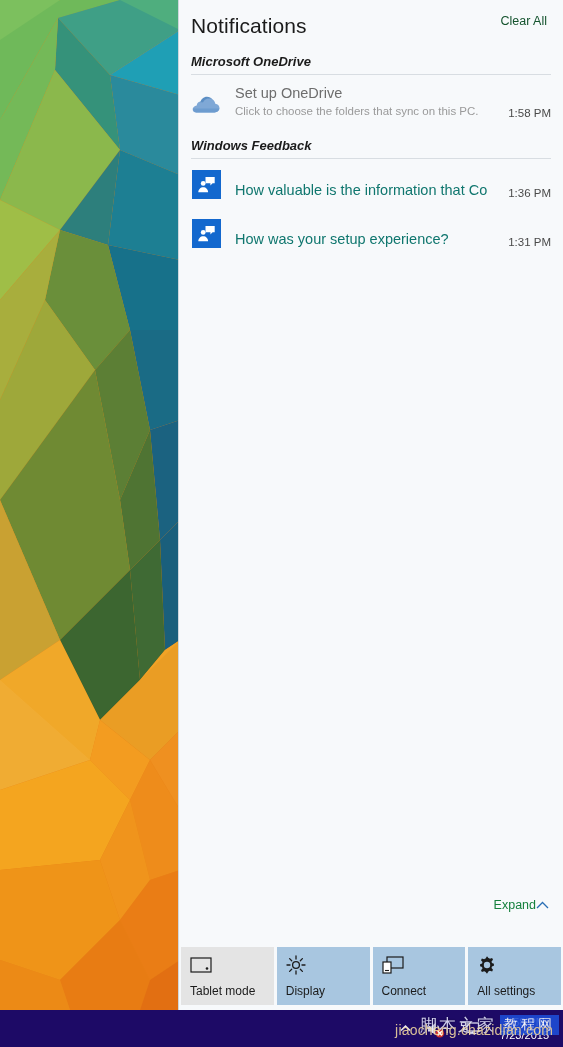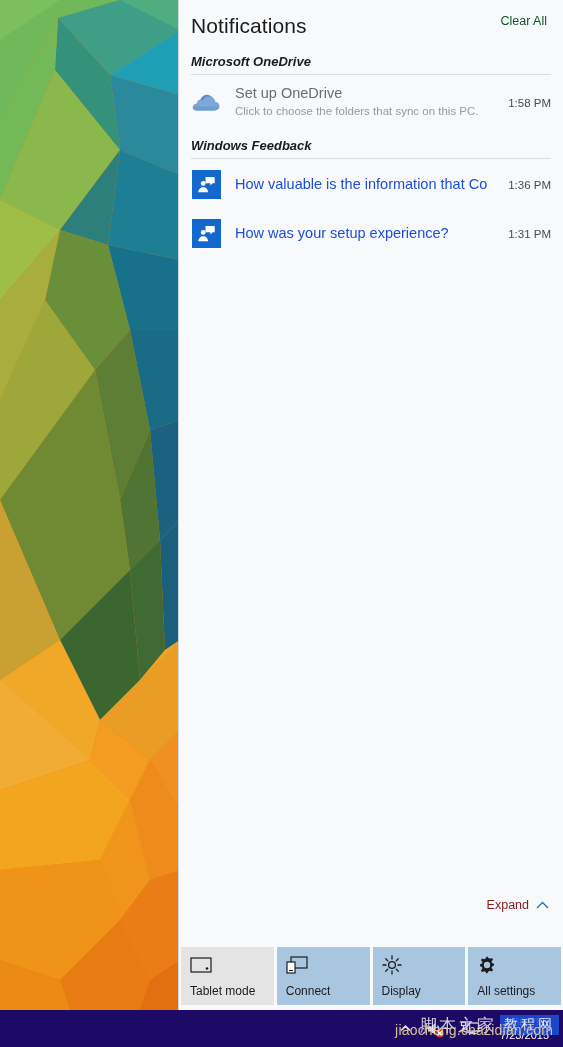--- a/index.html
+++ b/index.html
@@ -33,53 +33,53 @@
 
   .group{margin-top:6px;}
   .group-header{
     font-size:13px;font-weight:bold;color:#1b1b1b;
     padding:4px 12px 5px 12px;
     font-style:italic;
   }
   .group-rule{height:1px;background:#d8dde2;margin:0 12px 0 12px;}
 
   .notif{
-    display:flex;align-items:center;
+    display:flex;align-items:flex-end;
     padding:9px 12px 9px 12px;
     cursor:pointer;position:relative;
   }
   .notif-icon{
     width:30px;height:30px;flex:0 0 30px;margin-right:14px;margin-top:1px;
     display:flex;align-items:center;justify-content:center;
   }
   .notif-body{flex:1 1 auto;min-width:0;padding-right:6px;}
   .notif-title{
     font-size:14.5px;color:#6d6d6d;line-height:18px;
     white-space:nowrap;overflow:hidden;
   }
-  .notif-title.dark{color:#1d4ed8;}
+  .notif-title.dark{color:#0f766e;}
   .notif-sub{
     font-size:11.5px;color:#9a9a9a;line-height:15px;margin-top:2px;
     white-space:nowrap;overflow:hidden;
   }
   .notif-time{
     font-size:11.5px;color:#4a4a4a;flex:0 0 auto;margin-top:2px;
     white-space:nowrap;
   }
   .feedback-tile{
     width:29px;height:29px;background:#1368ce;
     display:flex;align-items:center;justify-content:center;
   }
 
   
   .expand-row{
     display:flex;justify-content:flex-end;align-items:center;
     padding:0 14px 7px 0;flex:0 0 auto;
   }
-  .expand-link{font-size:12.5px;color:#7f1d1d;cursor:pointer;display:flex;align-items:center;gap:7px;text-align:center;}
+  .expand-link{font-size:12.5px;color:#15803d;cursor:pointer;display:flex;align-items:center;text-align:center;}
 
   
   .quick-actions{
     display:flex;flex:0 0 auto;gap:3px;padding:0 2px 5px 2px;margin-top:28px;
   }
   .qa{
     flex:1 1 0;height:58px;background:#a8c6e0;
     display:flex;flex-direction:column;justify-content:space-between;
     padding:7px 8px 7px 9px;box-sizing:border-box;cursor:pointer;
   }
@@ -257,50 +257,50 @@
           <svg width="22" height="16" viewBox="0 0 22 16">
             <rect x="1" y="1" width="20" height="14" fill="none" stroke="#1b1b1b" stroke-width="1.2"></rect>
             <circle cx="17" cy="11.5" r="1.3" fill="#1b1b1b"></circle>
           </svg>
         </div>
         <div class="qa-label">Tablet mode</div>
       </div>
 
       <div class="qa">
         <div class="qa-icon">
-          <svg width="22" height="18" viewBox="0 0 22 18">
-            <rect x="5" y="1" width="16" height="11" fill="none" stroke="#1b1b1b" stroke-width="1.2"></rect>
-            <rect x="1" y="6" width="8" height="11" fill="#ffffff" stroke="#1b1b1b" stroke-width="1.2"></rect>
-            <line x1="3" y1="14.5" x2="7" y2="14.5" stroke="#1b1b1b" stroke-width="1.1"></line>
-          </svg>
-        </div>
-        <div class="qa-label">Connect</div>
-      </div>
-
-      <div class="qa">
-        <div class="qa-icon">
           <svg width="20" height="20" viewBox="0 0 20 20">
             <circle cx="10" cy="10" r="3.4" fill="none" stroke="#1b1b1b" stroke-width="1.3"></circle>
             <g stroke="#1b1b1b" stroke-width="1.3" stroke-linecap="round">
               <line x1="10" y1="1" x2="10" y2="4"></line>
                 <line x1="10" y1="16" x2="10" y2="19"></line>
               <line x1="1" y1="10" x2="4" y2="10"></line>
                 <line x1="16" y1="10" x2="19" y2="10"></line>
               <line x1="3.6" y1="3.6" x2="5.7" y2="5.7"></line>
                 <line x1="14.3" y1="14.3" x2="16.4" y2="16.4"></line>
               <line x1="16.4" y1="3.6" x2="14.3" y2="5.7"></line>
                 <line x1="5.7" y1="14.3" x2="3.6" y2="16.4"></line>
             </g>
           </svg>
         </div>
         <div class="qa-label">Display</div>
       </div>
 
       <div class="qa">
         <div class="qa-icon">
+          <svg width="22" height="18" viewBox="0 0 22 18">
+            <rect x="5" y="1" width="16" height="11" fill="none" stroke="#1b1b1b" stroke-width="1.2"></rect>
+            <rect x="1" y="6" width="8" height="11" fill="#ffffff" stroke="#1b1b1b" stroke-width="1.2"></rect>
+            <line x1="3" y1="14.5" x2="7" y2="14.5" stroke="#1b1b1b" stroke-width="1.1"></line>
+          </svg>
+        </div>
+        <div class="qa-label">Connect</div>
+      </div>
+
+      <div class="qa">
+        <div class="qa-icon">
           <svg width="20" height="20" viewBox="0 0 20 20">
             <path d="M10 1.2 11.4 3.1a7 7 0 0 1 1.5.6l2.2-.6.9 1.6-1.5 1.7c.2.5.3 1 .4 1.5l2 .9v1.9l-2 .9c-.1.5-.2 1-.4 1.5l1.5 1.7-.9 1.6-2.2-.6a7 7 0 0 1-1.5.6L10 18.8 8.6 16.9a7 7 0 0 1-1.5-.6l-2.2.6-.9-1.6 1.5-1.7a7 7 0 0 1-.4-1.5l-2-.9V9.3l2-.9c.1-.5.2-1 .4-1.5L4 5.2l.9-1.6 2.2.6a7 7 0 0 1 1.5-.6z" fill="#1b1b1b"></path>
             <circle cx="10" cy="10" r="3.2" fill="#a8c6e0"></circle>
           </svg>
         </div>
         <div class="qa-label">All settings</div>
       </div>
 
     </div>
   </div>

